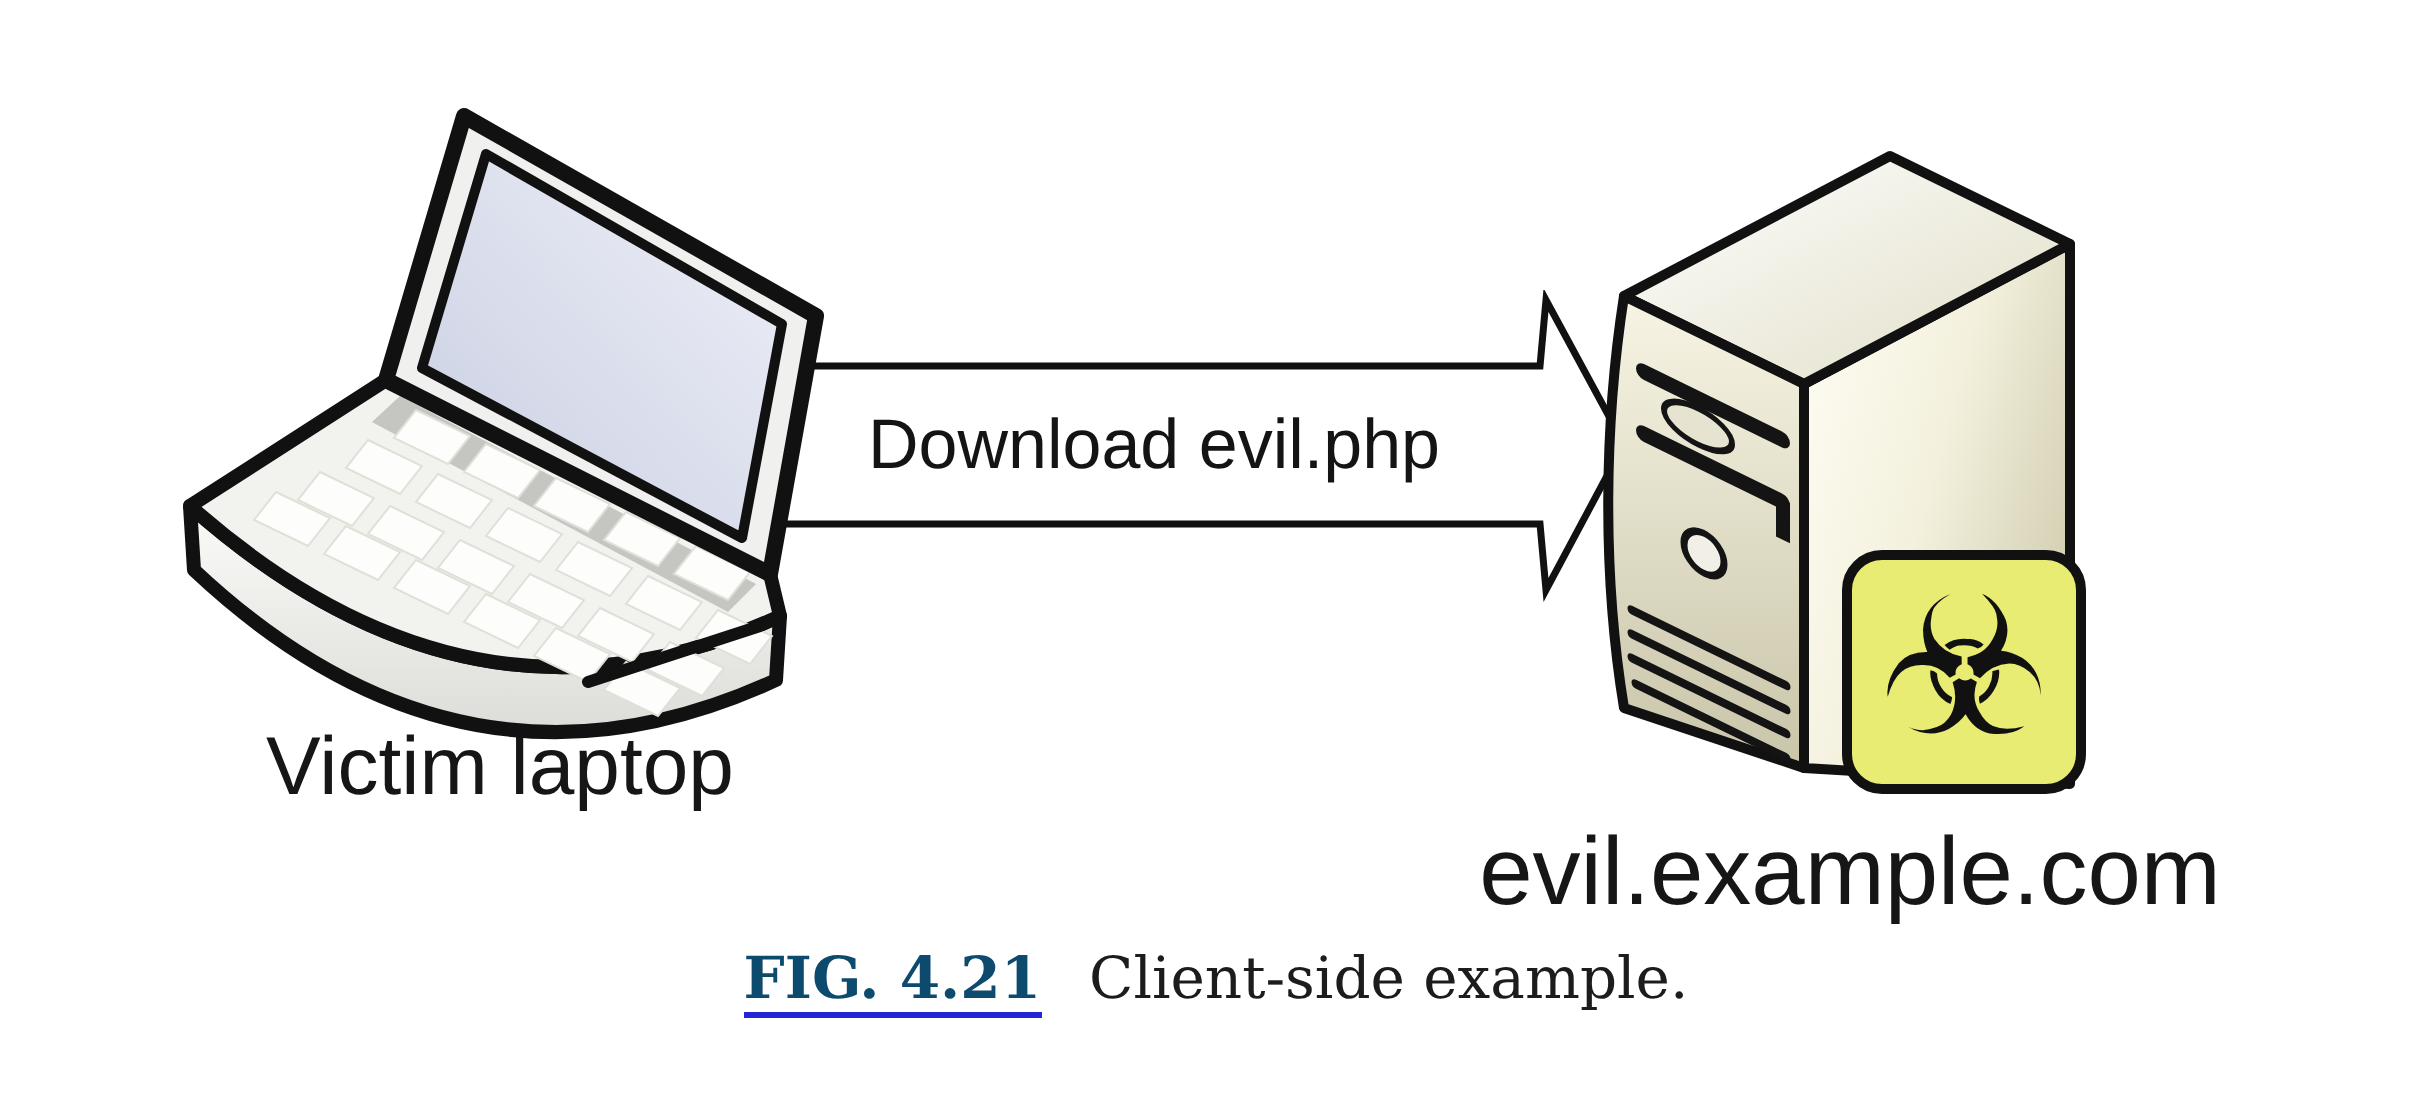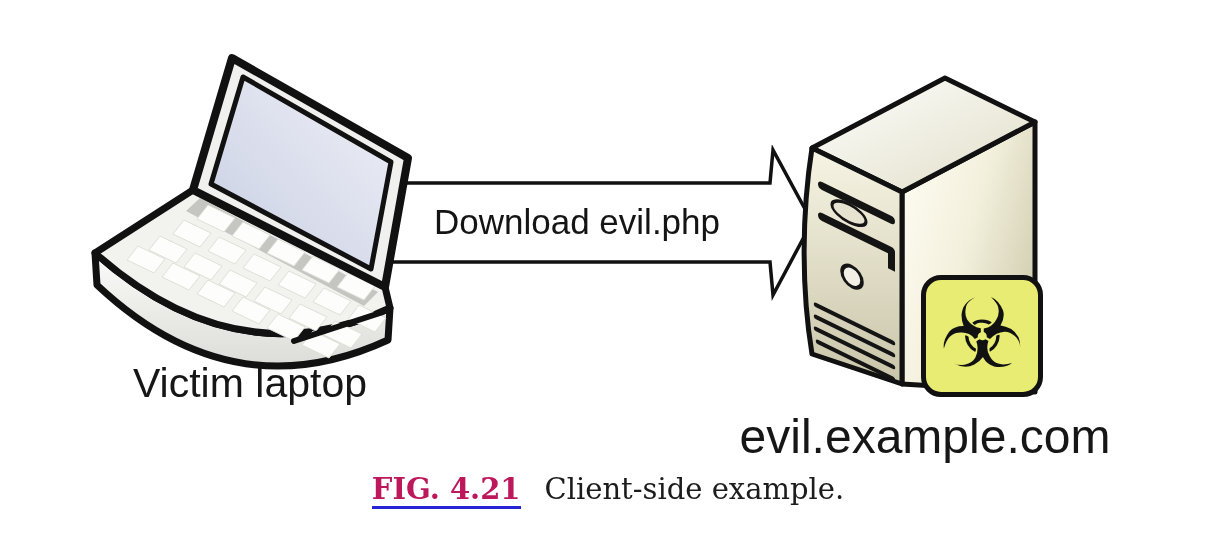--- a/index.html
+++ b/index.html
@@ -29,21 +29,21 @@
     color:#111111;transform:translateY(-2px);
   }
 
   
   #caption{
     left:0;top:472px;width:1216px;text-align:center;
     font-family:"DejaVu Serif","Liberation Serif",serif;font-size:29px;
     color:#1c1c1c;
   }
   #caption .figref{
-    color:#be185d;font-weight:bold;text-decoration:none;
+    color:#0c4a6e;font-weight:bold;text-decoration:none;
     border-bottom:3px solid #2525d6;margin-right:24px;cursor:pointer;
   }
 
   svg{display:block;}
   #laptop-svg{left:80px;top:40px;z-index:2;}
   #arrow-svg{left:385px;top:145px;z-index:1;}
   #server-svg{left:785px;top:72px;z-index:2;}
 
   .arrow-text{
     font-family:"Liberation Sans",sans-serif;font-size:35px;fill:#141414;

